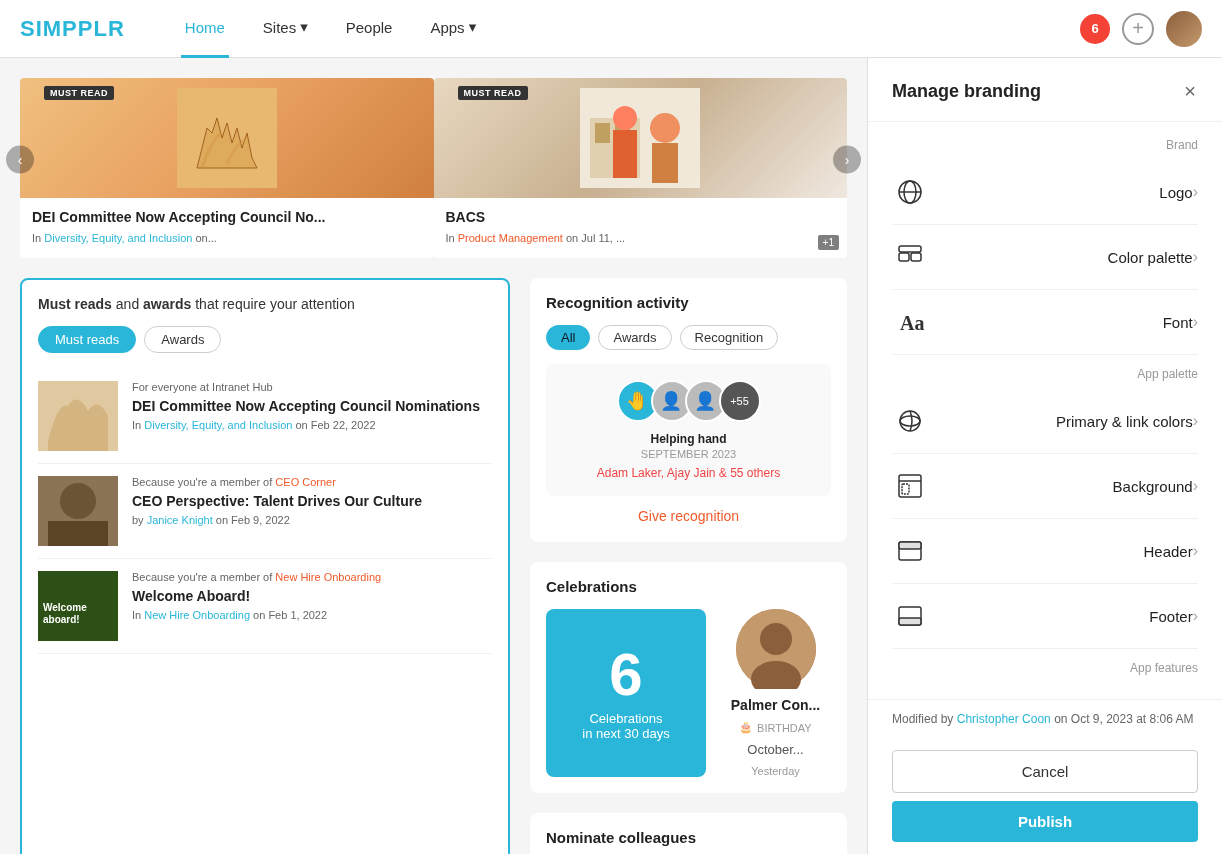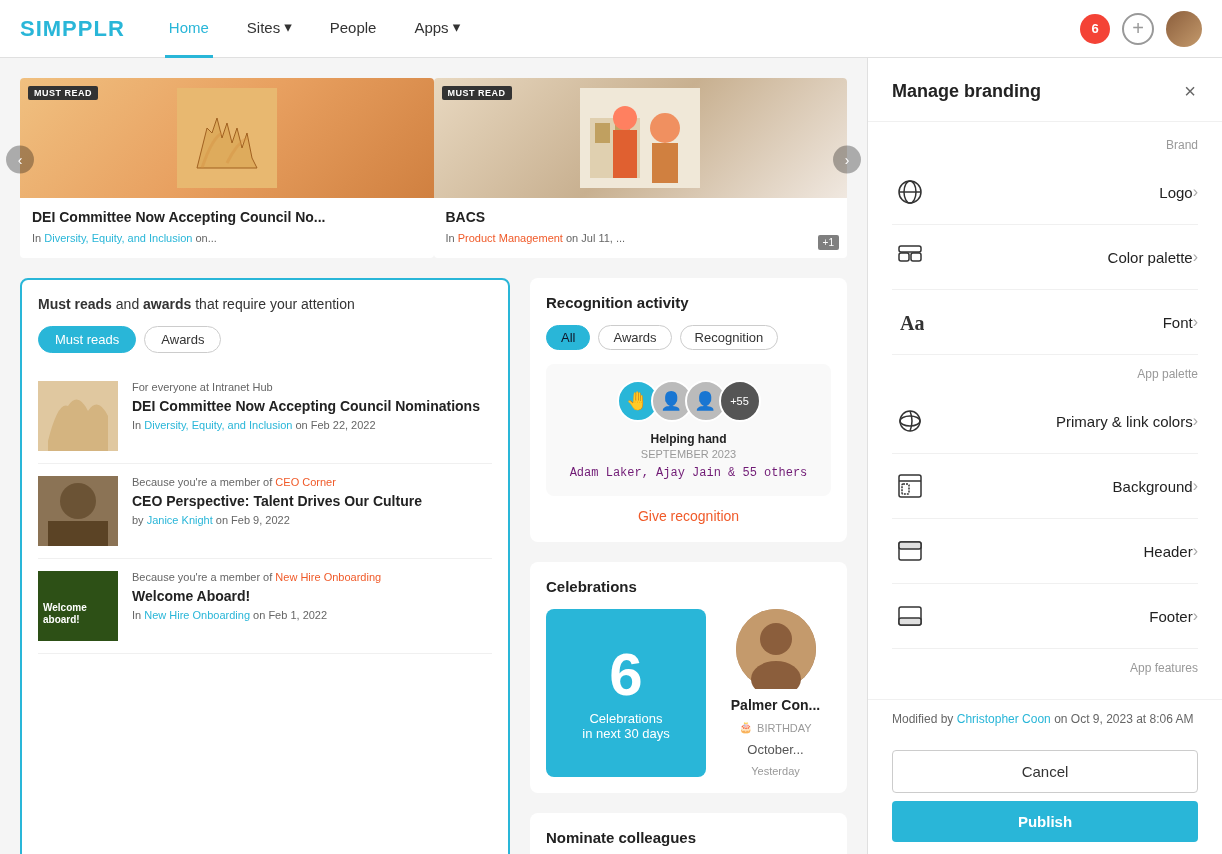--- a/index.html
+++ b/index.html
@@ -8,20 +8,21 @@
     
     .header {
       background: #fff;
       border-bottom: 1px solid #e0e0e0;
       height: 58px;
       display: flex;
       align-items: center;
       padding: 0 20px;
       position: relative;
       z-index: 10;
+      gap: 16px;
     }
     .logo {
       display: flex;
       align-items: center;
       margin-right: 40px;
     }
     .logo-text {
       font-size: 22px;
       font-weight: 700;
       color: #29b6d8;
@@ -110,21 +111,21 @@
     .featured-card {
       flex: 1;
       background: #fff;
       border-radius: 4px;
       overflow: hidden;
       position: relative;
     }
     .must-read-badge {
       position: absolute;
       top: 8px;
-      left: 8px;
+      left: 24px;
       background: #333;
       color: #fff;
       font-size: 9px;
       font-weight: 700;
       padding: 2px 6px;
       border-radius: 2px;
       letter-spacing: 0.5px;
     }
     .featured-card-body {
       padding: 10px 12px 14px;
@@ -309,22 +310,21 @@
       text-align: center;
     }
     .rec-date {
       font-size: 11px;
       color: #999;
       text-transform: uppercase;
       margin-bottom: 6px;
     }
     .rec-people {
       font-size: 12px;
-      color: #701a75;
-      font-family: Liberation Mono, monospace;
+      color: #ef4444;
     }
 
     .give-rec-btn {
       display: block;
       text-align: center;
       color: #f05a29;
       font-size: 14px;
       font-weight: 500;
       cursor: pointer;
       padding: 12px 0 2px;

